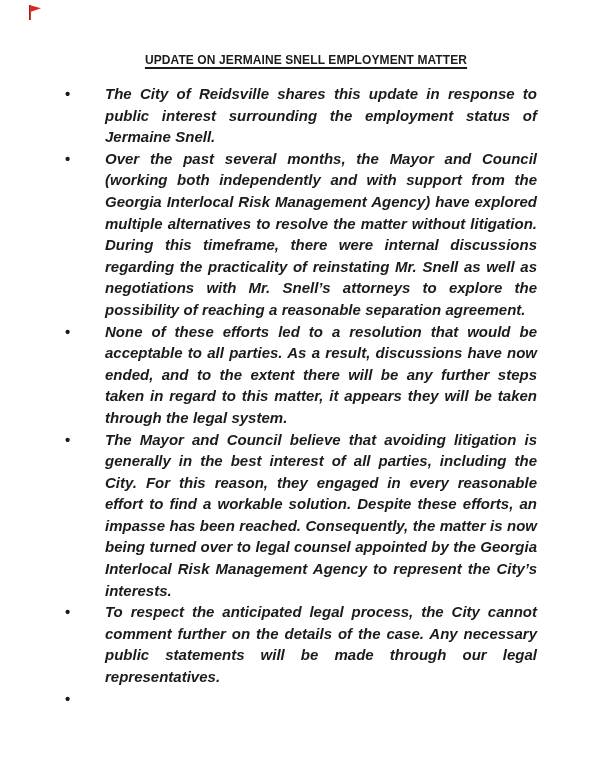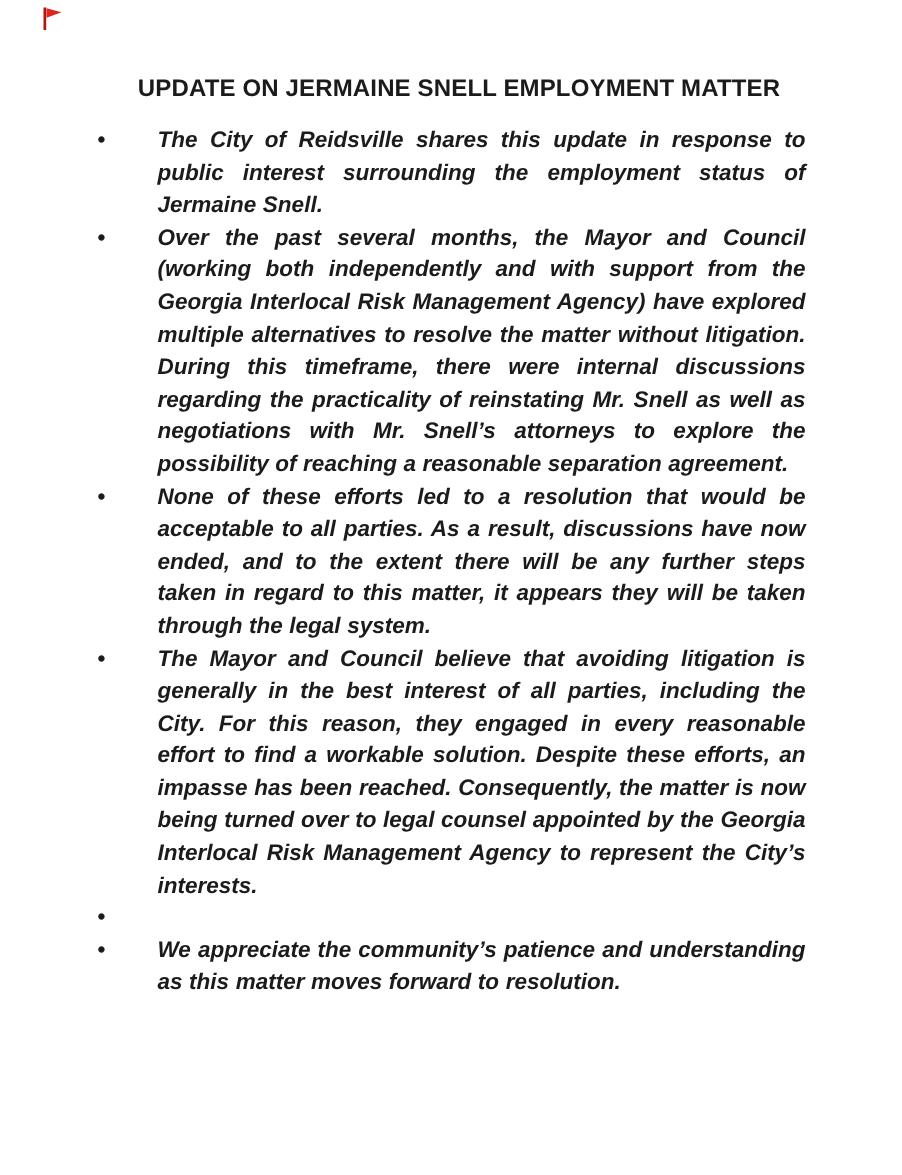--- a/index.html
+++ b/index.html
@@ -17,23 +17,24 @@
   }
   .flag {
     position: absolute;
     left: 26px;
     top: 4px;
     width: 17px;
     height: 17px;
   }
   .title {
     margin: 0;
-    font-size: 16px;
+    font-size: 12px;
     line-height: 20px;
     text-align: center;
+    text-decoration: underline;
     text-decoration-thickness: 2px;
     text-underline-offset: 3px;
     letter-spacing: 0.1px;
     padding-left: 11px;
   }
   .bullets {
     list-style: none;
     margin: 13px 0 0 0;
     padding: 0 0 0 63px;
   }
@@ -86,20 +87,20 @@
     <li class="bullet-item">
       <span class="bullet-marker">•</span>
       <span class="bullet-text">None of these efforts led to a resolution that would be acceptable to all parties. As a result, discussions have now ended, and to the extent there will be any further steps taken in regard to this matter, it appears they will be taken through the legal system.</span>
     </li>
     <li class="bullet-item">
       <span class="bullet-marker">•</span>
       <span class="bullet-text">The Mayor and Council believe that avoiding litigation is generally in the best interest of all parties, including the City. For this reason, they engaged in every reasonable effort to find a workable solution. Despite these efforts, an impasse has been reached.  Consequently, the matter is now being turned over to legal counsel appointed by the Georgia Interlocal Risk Management Agency to represent the City’s interests.</span>
     </li>
     <li class="bullet-item">
       <span class="bullet-marker">•</span>
+      <span class="bullet-text">To respect the anticipated legal process, the City cannot comment further on the details of the case. Any necessary public statements will be made through our legal representatives.</span>
     </li>
     <li class="bullet-item">
       <span class="bullet-marker">•</span>
-      <span class="bullet-text">We appreciate the community’s patience and understanding as this matter moves forward to resolution.</span>
     </li>
   </ul>
 
 </div>
 
 </body></html>

